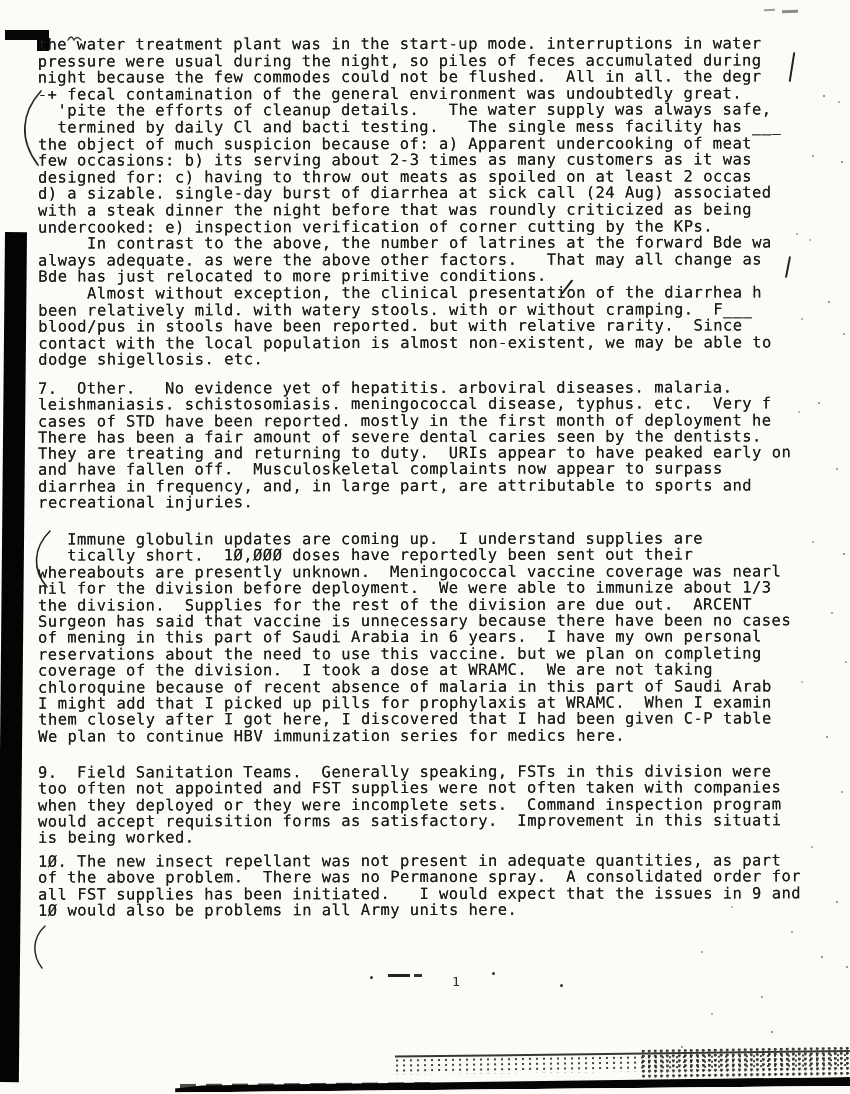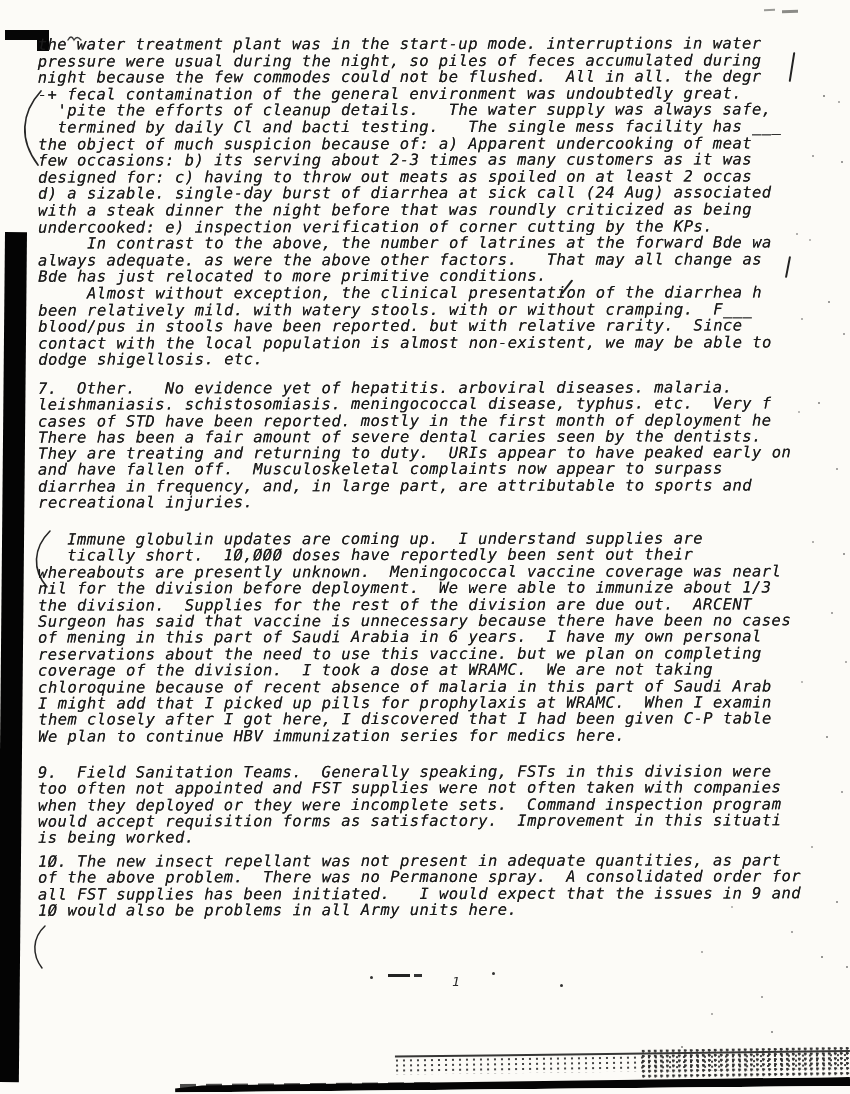--- a/index.html
+++ b/index.html
@@ -1,21 +1,21 @@
 <!DOCTYPE html>
 <html><head>
 <meta charset="utf-8">
 <style>
   html,body{margin:0;padding:0;}
   body{
     width:850px;height:1094px;position:relative;overflow:hidden;
     background:#fcfbf7;
     font-family:"DejaVu Sans Mono","Liberation Mono",monospace;
   }
-  .scan-page{position:absolute;inset:0;font-style:italic;}
+  .scan-page{position:absolute;inset:0;}
   pre.typed{
     position:absolute;left:38px;margin:0;
     font-family:"DejaVu Sans Mono","Liberation Mono",monospace;
     font-size:15.5px;line-height:16.5px;letter-spacing:0.45px;
     color:#1b1b1b;white-space:pre;
     text-shadow:0 0 0.6px rgba(25,25,25,0.85);
     transform:rotate(-0.1deg);
   }
   #block-a{top:36px;line-height:16.6px;}
   #block-b{top:380px;line-height:16.3px;}

